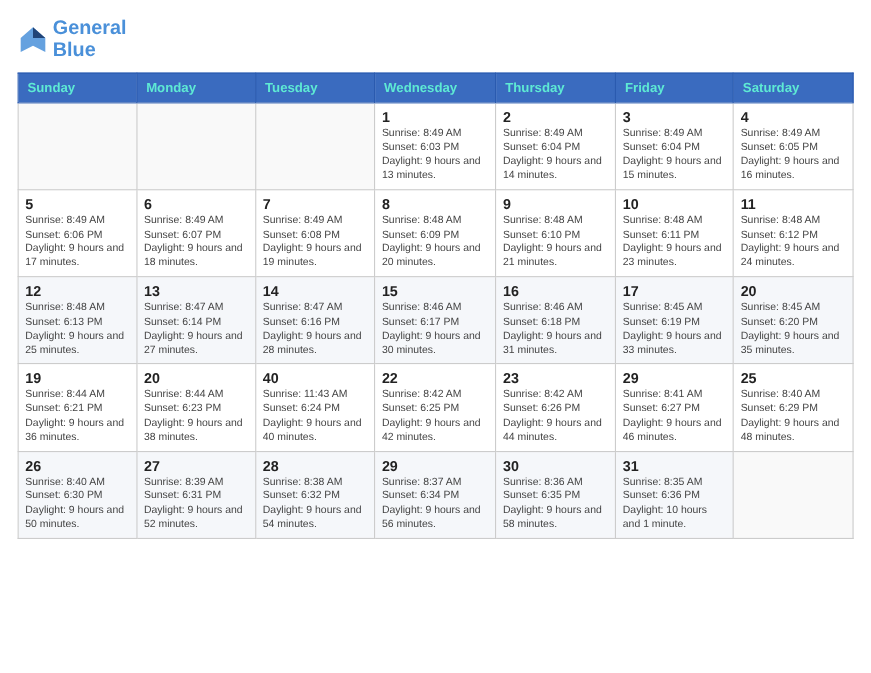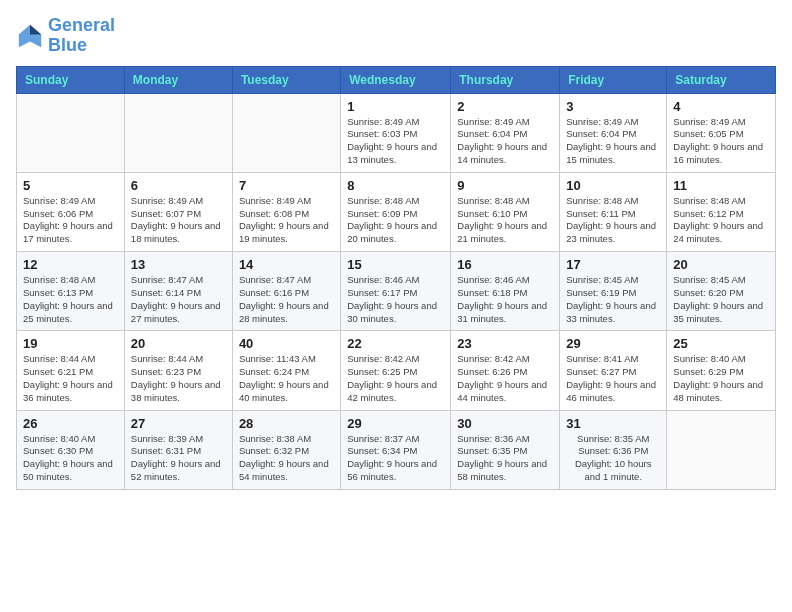--- a/index.html
+++ b/index.html
@@ -310,20 +310,20 @@
 Daylight: 9 hours and 56 minutes.</div>
         </td>
         <td>
           <div class="day-number">30</div>
           <div class="day-detail" style="white-space: pre-line;">Sunrise: 8:36 AM
 Sunset: 6:35 PM
 Daylight: 9 hours and 58 minutes.</div>
         </td>
         <td>
           <div class="day-number">31</div>
-          <div class="day-detail" style="white-space: pre-line; text-align: center;">Sunrise: 8:35 AM
+          <div class="day-detail" style="white-space: pre-line;">Sunrise: 8:35 AM
 Sunset: 6:36 PM
 Daylight: 10 hours and 1 minute.</div>
         </td>
         <td class="empty"></td>
       </tr>
     </tbody>
 </table>
 
 </body></html>

